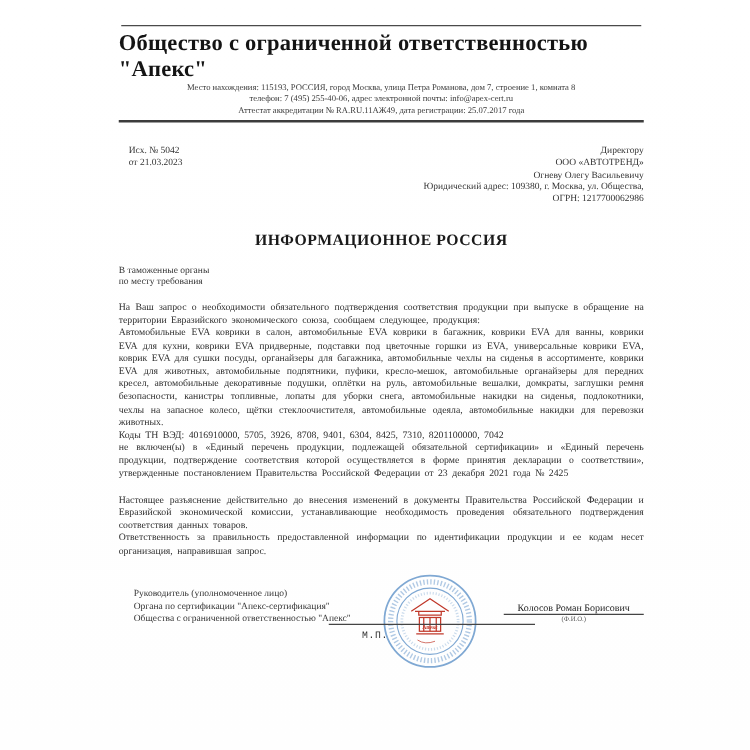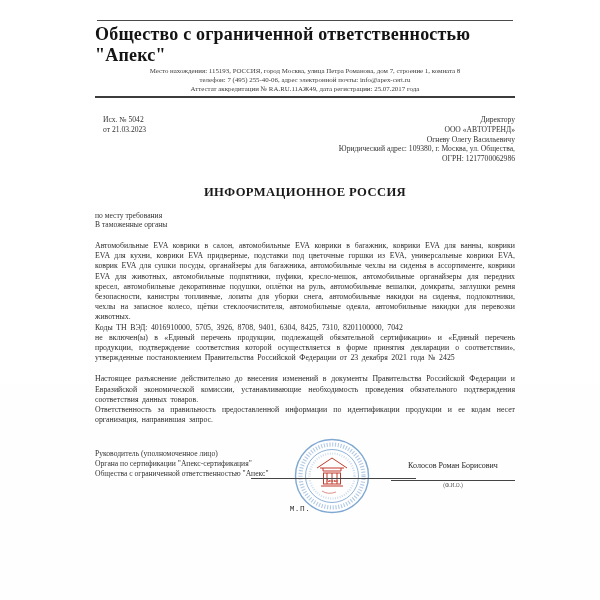--- a/index.html
+++ b/index.html
@@ -35,28 +35,28 @@
   .to-block{font-size:7.6px;line-height:9.5px;margin-top:11px;color:#333;}
   
   .body{margin-top:11px;}
   .body p{
     margin:0;font-size:7.8px;line-height:10.2px;text-align:justify;color:#2d2d2d;
     word-spacing:1.6px;
   }
   .body p.gap-before{margin-top:11px;}
   
   .sig-row{display:flex;margin-top:24px;position:relative;align-items:flex-start;}
-  .sig-left{width:178px;font-size:7.6px;line-height:10px;color:#333;}
+  .sig-left{width:178px;font-size:7.6px;line-height:10px;color:#333;margin-left:12px;}
   .sig-mid{width:118px;display:flex;justify-content:center;position:relative;margin-top:-14px;}
   .sig-line-through{
     position:absolute;left:-22px;top:43px;width:165px;height:0;
     border-top:1px solid #444;z-index:3;
   }
   .sig-right{flex:1;text-align:center;margin-top:12px;}
-  .sig-name{font-size:8px;color:#222;padding:0 2px 10px 2px;border-bottom:1px solid #444;}
+  .sig-name{font-size:8px;color:#222;padding:0 2px 0 2px;border-bottom:1px solid #444;}
   .sig-caption{font-size:5.4px;color:#555;margin-top:1px;}
   .mp{
     position:absolute;left:0;right:0;top:505px;text-align:center;
     font-size:7.8px;color:#333;letter-spacing:.5px;font-family:Liberation Mono, monospace;
   }
   .stamp-wrap{position:relative;z-index:2;}
 </style>
 </head>
 <body>
 
@@ -81,25 +81,26 @@
       <div>ООО «АВТОТРЕНД»</div>
       <div>Огневу Олегу Васильевичу</div>
       <div>Юридический адрес: 109380, г. Москва, ул. Общества,</div>
       <div>ОГРН: 1217700062986</div>
     </div>
   </div>
 
   <div class="letter-title">ИНФОРМАЦИОННОЕ РОССИЯ</div>
 
   <div class="to-block">
+    <div>В таможенные органы</div>
     <div>по месту требования</div>
-    <div>В таможенные органы</div>
   </div>
 
   <div class="body">
+    <p>На Ваш запрос о необходимости обязательного подтверждения соответствия продукции при выпуске в обращение на территории Евразийского экономического союза, сообщаем следующее, продукция:</p>
     <p>Автомобильные EVA коврики в салон, автомобильные EVA коврики в багажник, коврики EVA для ванны, коврики EVA для кухни, коврики EVA придверные, подставки под цветочные горшки из EVA, универсальные коврики EVA, коврик EVA для сушки посуды, органайзеры для багажника, автомобильные чехлы на сиденья в ассортименте, коврики EVA для животных, автомобильные подпятники, пуфики, кресло-мешок, автомобильные органайзеры для передних кресел, автомобильные декоративные подушки, оплётки на руль, автомобильные вешалки, домкраты, заглушки ремня безопасности, канистры топливные, лопаты для уборки снега, автомобильные накидки на сиденья, подлокотники, чехлы на запасное колесо, щётки стеклоочистителя, автомобильные одеяла, автомобильные накидки для перевозки животных.</p>
     <p>Коды ТН ВЭД: 4016910000, 5705, 3926, 8708, 9401, 6304, 8425, 7310, 8201100000, 7042</p>
     <p>не включен(ы) в «Единый перечень продукции, подлежащей обязательной сертификации» и «Единый перечень продукции, подтверждение соответствия которой осуществляется в форме принятия декларации о соответствии», утвержденные постановлением Правительства Российской Федерации от 23 декабря 2021 года № 2425</p>
     <p class="gap-before">Настоящее разъяснение действительно до внесения изменений в документы Правительства Российской Федерации и Евразийской экономической комиссии, устанавливающие необходимость проведения обязательного подтверждения соответствия данных товаров.</p>
     <p>Ответственность за правильность предоставленной информации по идентификации продукции и ее кодам несет организация, направившая запрос.</p>
   </div>
 
   <div class="sig-row">
     <div class="sig-left">
       <div>Руководитель (уполномоченное лицо)</div>

